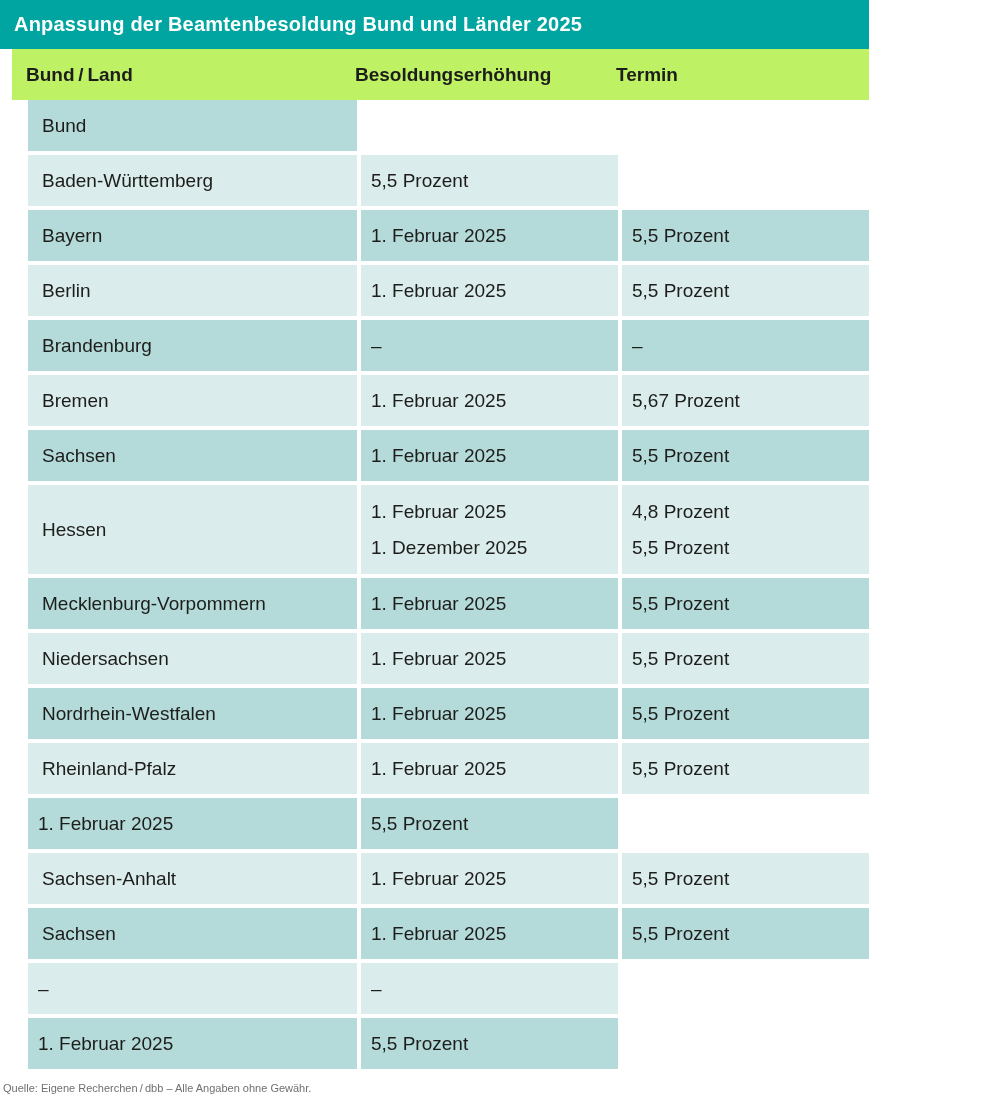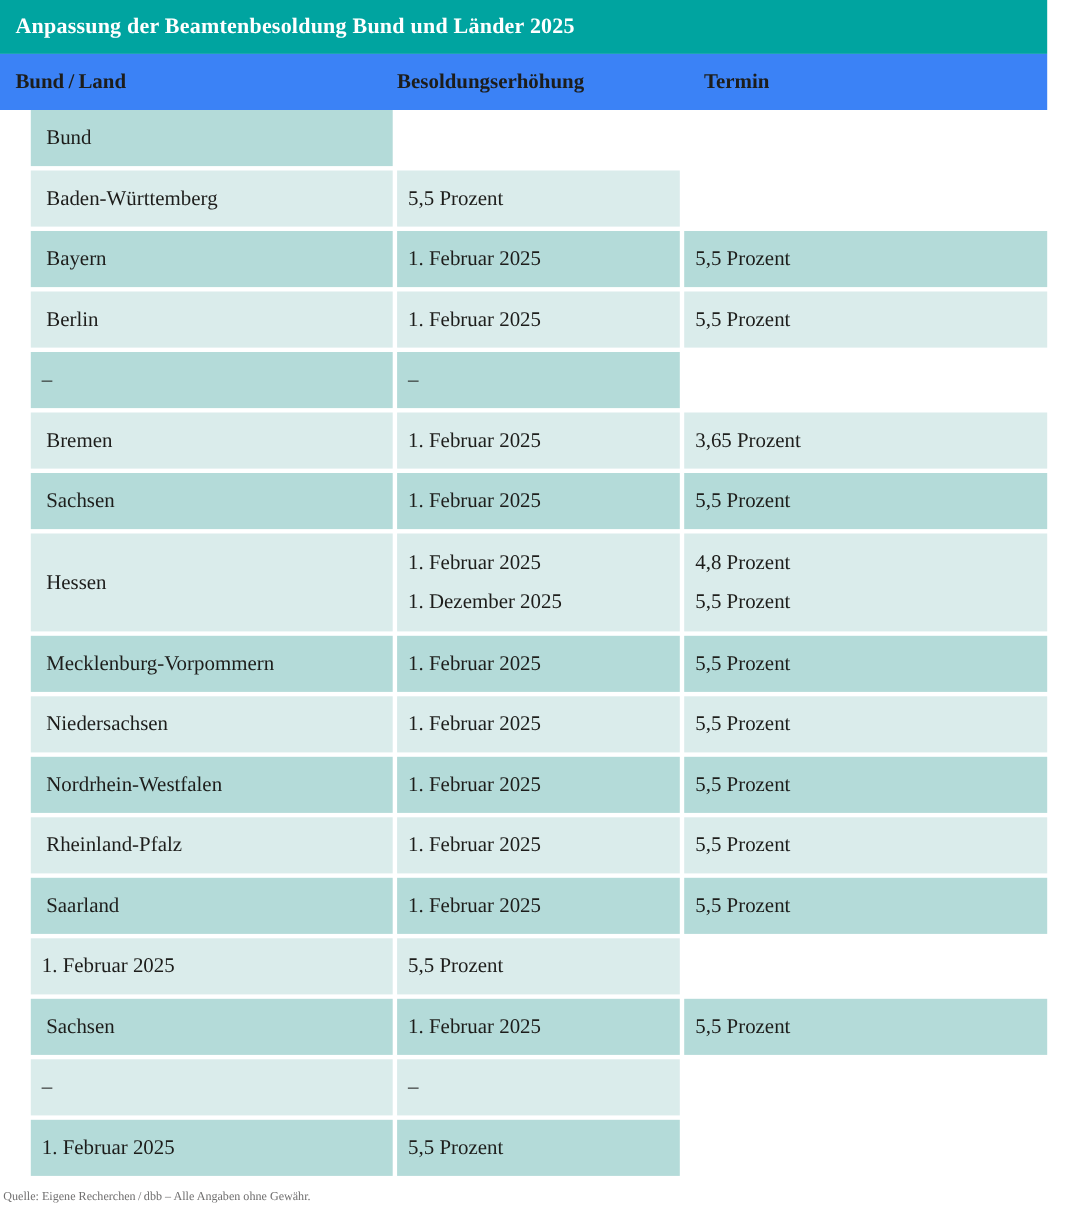--- a/index.html
+++ b/index.html
@@ -10,32 +10,32 @@
     --muted:#706f6f;
   }
   *{box-sizing:border-box;margin:0;padding:0;}
   html,body{background:#fff;}
   body{
     width:991px;height:1117px;
     font-family:"Liberation Sans",sans-serif;
     color:var(--ink);
     overflow:hidden;
   }
-  .page{width:952px;font-family:Liberation Serif, serif;}
+  .page{width:869px;}
   .title-bar{
     height:49px;background:var(--teal);
     display:flex;align-items:center;
     padding-left:14px;
   }
   .title-bar h1{
     color:#ffffff;font-size:20px;font-weight:bold;letter-spacing:.2px;
   }
   .header-row{
-    display:grid;grid-template-columns:329px 257px 1fr;column-gap:22px;
-    height:51px;align-items:center;background:#3b82f6;
+    display:grid;grid-template-columns:329px 257px 1fr;column-gap:4px;
+    height:51px;align-items:center;background:#bef264;margin-left:12px;
   }
   .col-header{font-weight:bold;font-size:19px;}
   .cell.c1{padding-left:14px;}
   .cell.c2,.cell.c3,.cell.c-merged{padding-left:10px;}
   .table-body{display:flex;flex-direction:column;gap:4px;}
   .row{
     display:grid;grid-template-columns:329px 257px 1fr;column-gap:4px;
     min-height:51px;background:#fff;padding-left:28px;
   }
   .row.merged{grid-template-columns:329px 1fr;}
@@ -93,35 +93,36 @@
     <div class="cell c1">Berlin</div>
     <div class="cell c2">
           <div class="line">1. Februar 2025</div>
         </div>
     <div class="cell c3">
           <div class="line">5,5 Prozent</div>
         </div>
   </div>
 
   <div class="row shade-dark">
+    <div class="cell c1">Brandenburg</div>
     <div class="cell c2">
           <div class="line">–</div>
         </div>
     <div class="cell c3">
           <div class="line">–</div>
         </div>
   </div>
 
   <div class="row shade-light">
     <div class="cell c1">Bremen</div>
     <div class="cell c2">
           <div class="line">1. Februar 2025</div>
         </div>
     <div class="cell c3">
-          <div class="line">3,65 Prozent</div>
+          <div class="line">5,67 Prozent</div>
         </div>
   </div>
 
   <div class="row shade-dark">
     <div class="cell c1">Sachsen</div>
     <div class="cell c2">
           <div class="line">1. Februar 2025</div>
         </div>
     <div class="cell c3">
           <div class="line">5,5 Prozent</div>
@@ -174,30 +175,30 @@
     <div class="cell c1">Rheinland-Pfalz</div>
     <div class="cell c2">
           <div class="line">1. Februar 2025</div>
         </div>
     <div class="cell c3">
           <div class="line">5,5 Prozent</div>
         </div>
   </div>
 
   <div class="row shade-dark">
-    <div class="cell c1">Saarland</div>
-    <div class="cell c2">
-          <div class="line">1. Februar 2025</div>
-        </div>
-    <div class="cell c3">
-          <div class="line">5,5 Prozent</div>
-        </div>
-  </div>
-
-  <div class="row shade-light">
+    <div class="cell c2">
+          <div class="line">1. Februar 2025</div>
+        </div>
+    <div class="cell c3">
+          <div class="line">5,5 Prozent</div>
+        </div>
+  </div>
+
+  <div class="row shade-light">
+    <div class="cell c1">Sachsen-Anhalt</div>
     <div class="cell c2">
           <div class="line">1. Februar 2025</div>
         </div>
     <div class="cell c3">
           <div class="line">5,5 Prozent</div>
         </div>
   </div>
 
   <div class="row shade-dark">
     <div class="cell c1">Sachsen</div>

